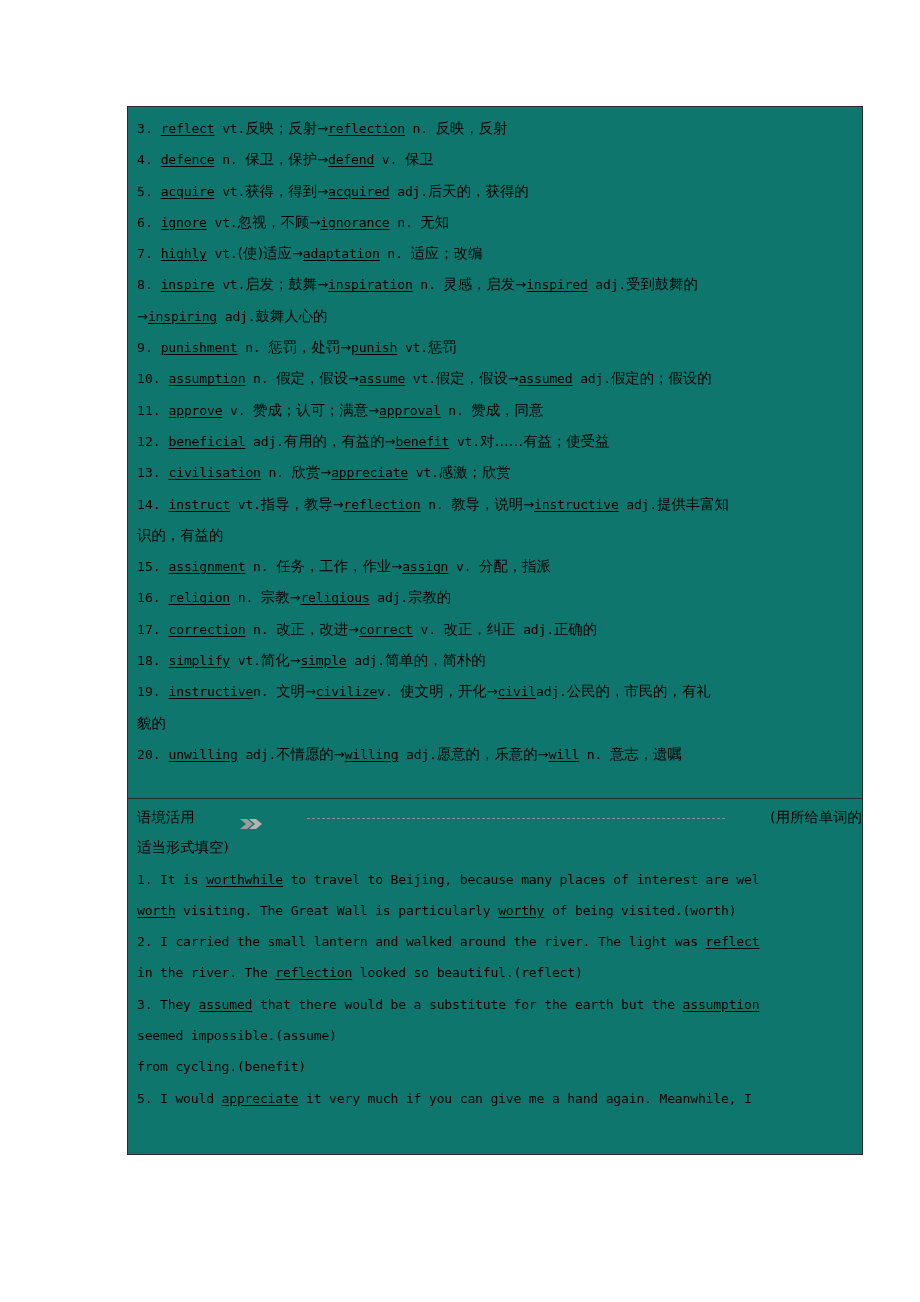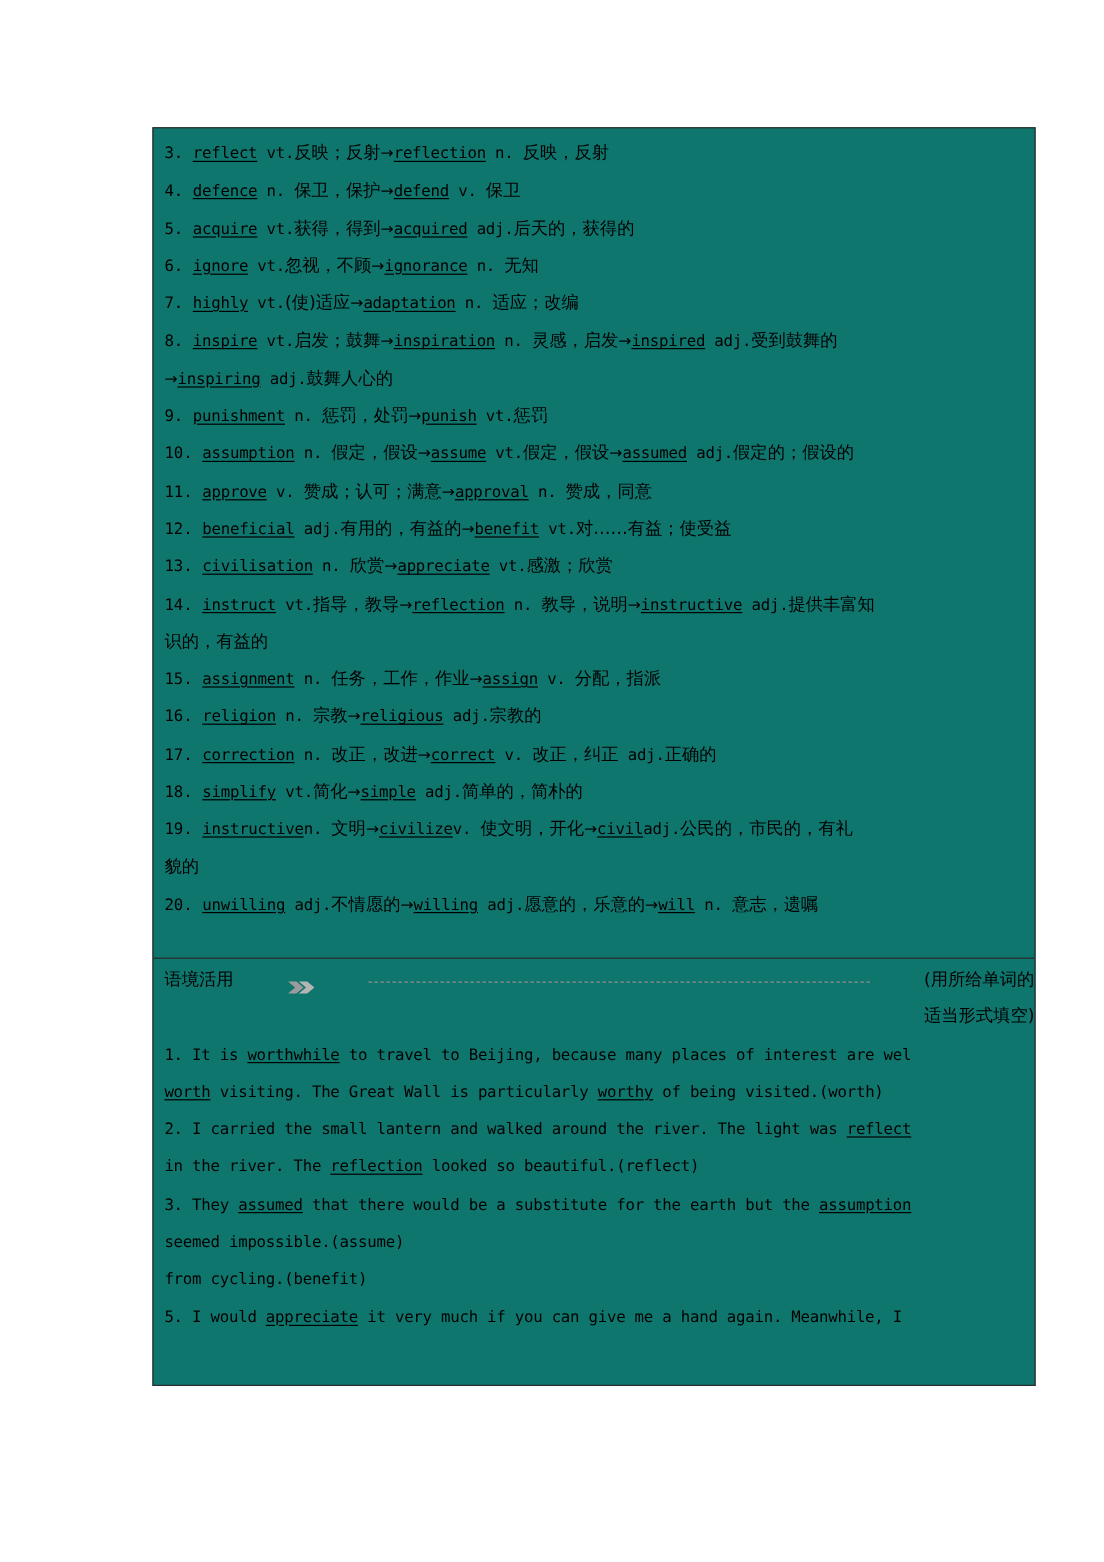--- a/index.html
+++ b/index.html
@@ -119,21 +119,20 @@
     font-family: "DejaVu Sans", "Liberation Sans", sans-serif;
     font-size: 14.4px;
     flex: none;
   }
   #usage-head-tail2 {
     font-family: "DejaVu Sans", "Liberation Sans", sans-serif;
     font-size: 14.4px;
     line-height: 31.3px;
     padding-left: 9px;
     white-space: nowrap;
-    text-align: right;
   }
 
   .ex-line {
     font-family: "DejaVu Sans Mono", "Liberation Mono", monospace;
     font-size: 13.1px;
     line-height: 31.3px;
     padding-left: 9px;
     white-space: nowrap;
     letter-spacing: -0.25px;
     overflow: hidden;

